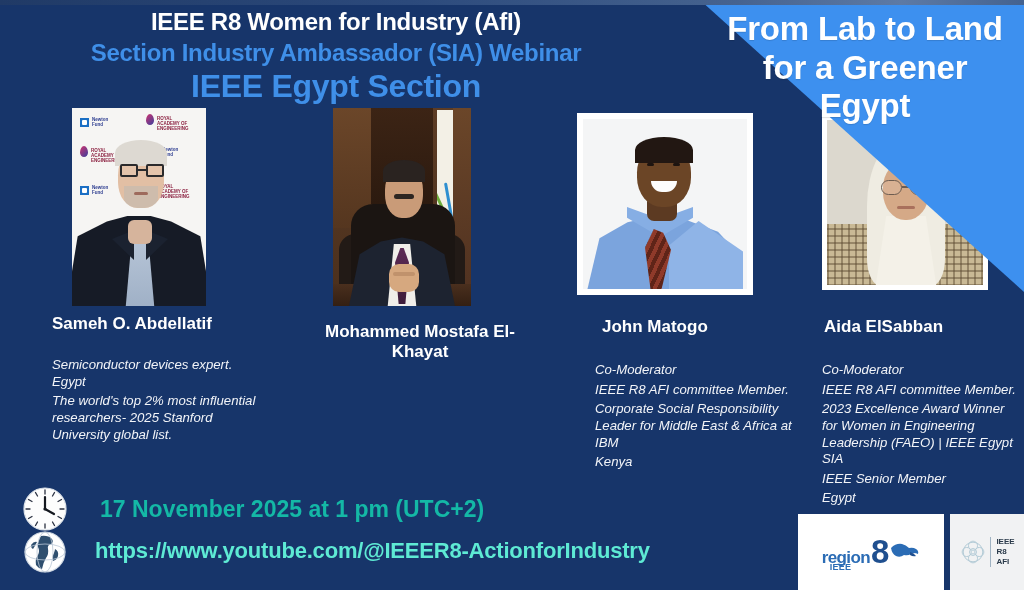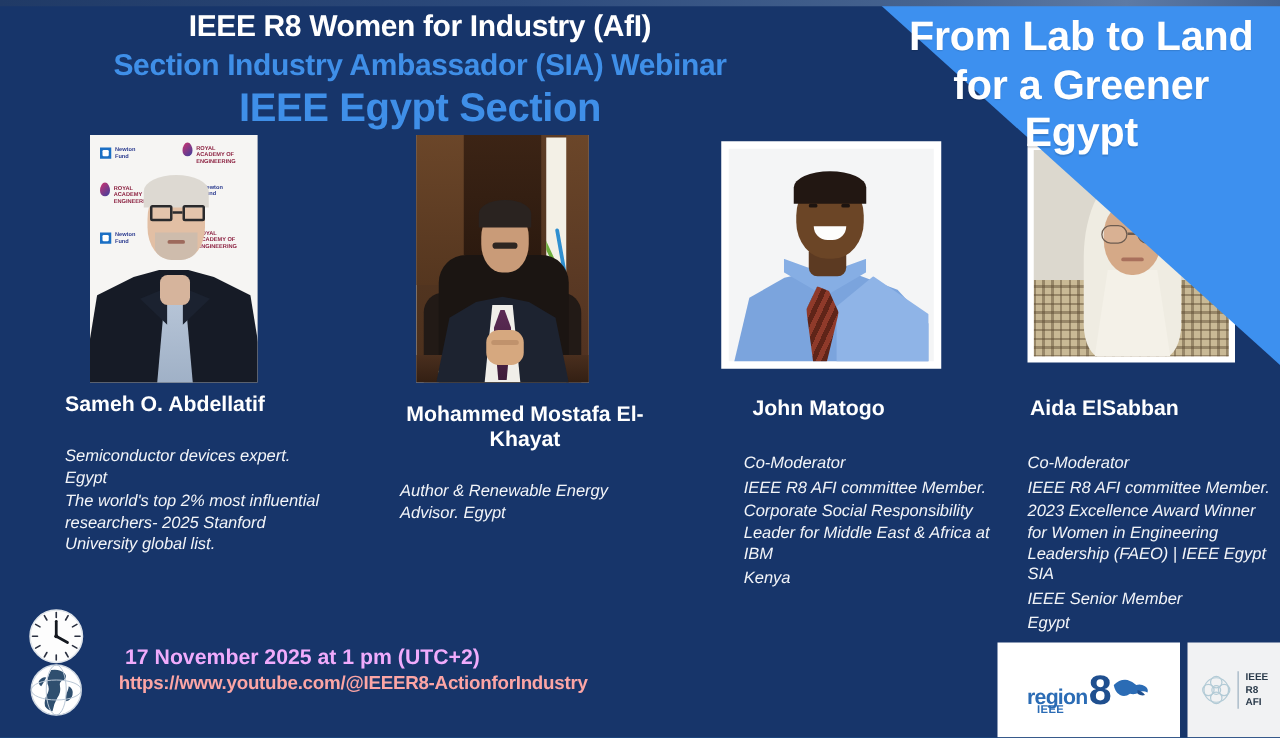--- a/index.html
+++ b/index.html
@@ -199,27 +199,27 @@
     clip-path:polygon(20% 0%,80% 0%,96% 100%,4% 100%);}
   .p4-face{position:absolute;left:56px;top:42px;width:46px;height:58px;border-radius:44% 44% 48% 48%;background:#d5a987;}
   .p4-glass{position:absolute;left:54px;top:60px;width:50px;height:15px;}
   .p4-glass i{position:absolute;top:0;width:21px;height:15px;border:1.8px solid #6d5c50;border-radius:8px;background:rgba(255,255,255,.1);}
   .p4-glass i.l{left:0;} .p4-glass i.r{right:0;}
   .p4-glass b{position:absolute;left:21px;top:6px;width:8px;height:1.8px;background:#6d5c50;}
   .p4-mouth{position:absolute;left:70px;top:86px;width:18px;height:3px;border-radius:2px;background:#a9705c;}
 
   
   .footer-date {
-    position: absolute; left: 100px; top: 516px;
-    color: #f0abfc; font-size: 17px; font-weight: bold;
+    position: absolute; left: 100px; top: 496px;
+    color: #14b8a6; font-size: 23px; font-weight: bold;
     z-index: 6;
   }
   .footer-url {
     position: absolute; left: 95px; top: 538px;
-    color: #fca5a5; font-size: 15px; font-weight: bold;
+    color: #5eead4; font-size: 22px; font-weight: bold;
     letter-spacing: -0.2px;
     z-index: 6;
   }
   .clock-icon { position:absolute; left:21px; top:485px; width:48px; height:48px; z-index:6; }
   .globe-icon { position:absolute; left:22px; top:527px; width:46px; height:50px; z-index:6; }
 
   
   .logo-r8 {
     position: absolute; left: 798px; top: 514px;
     width: 146px; height: 76px;
@@ -320,21 +320,20 @@
     <div class="p2-tie"></div>
     <div class="p2-head"></div>
     <div class="p2-hair"></div>
     <div class="p2-mous"></div>
     <div class="p2-hands"></div>
   </div>
   <div class="sp-name" style="left:320px;top:322px;width:200px;text-align:center;">
     <span>Mohammed Mostafa El-Khayat</span>
   </div>
   <div class="sp-bio" style="left:320px;top:385px;width:205px;">
-    <p>Author &amp; Renewable Energy Advisor. Egypt</p>
   </div>
 
   <div class="photo-frame" id="photo3">
     <div class="p3-in">
       <div class="p3-shirt"></div>
       <div class="p3-shirt2"></div>
       <div class="p3-collar"></div>
       <div class="p3-tie"></div>
       <div class="p3-neck"></div>
       <div class="p3-head"></div>

